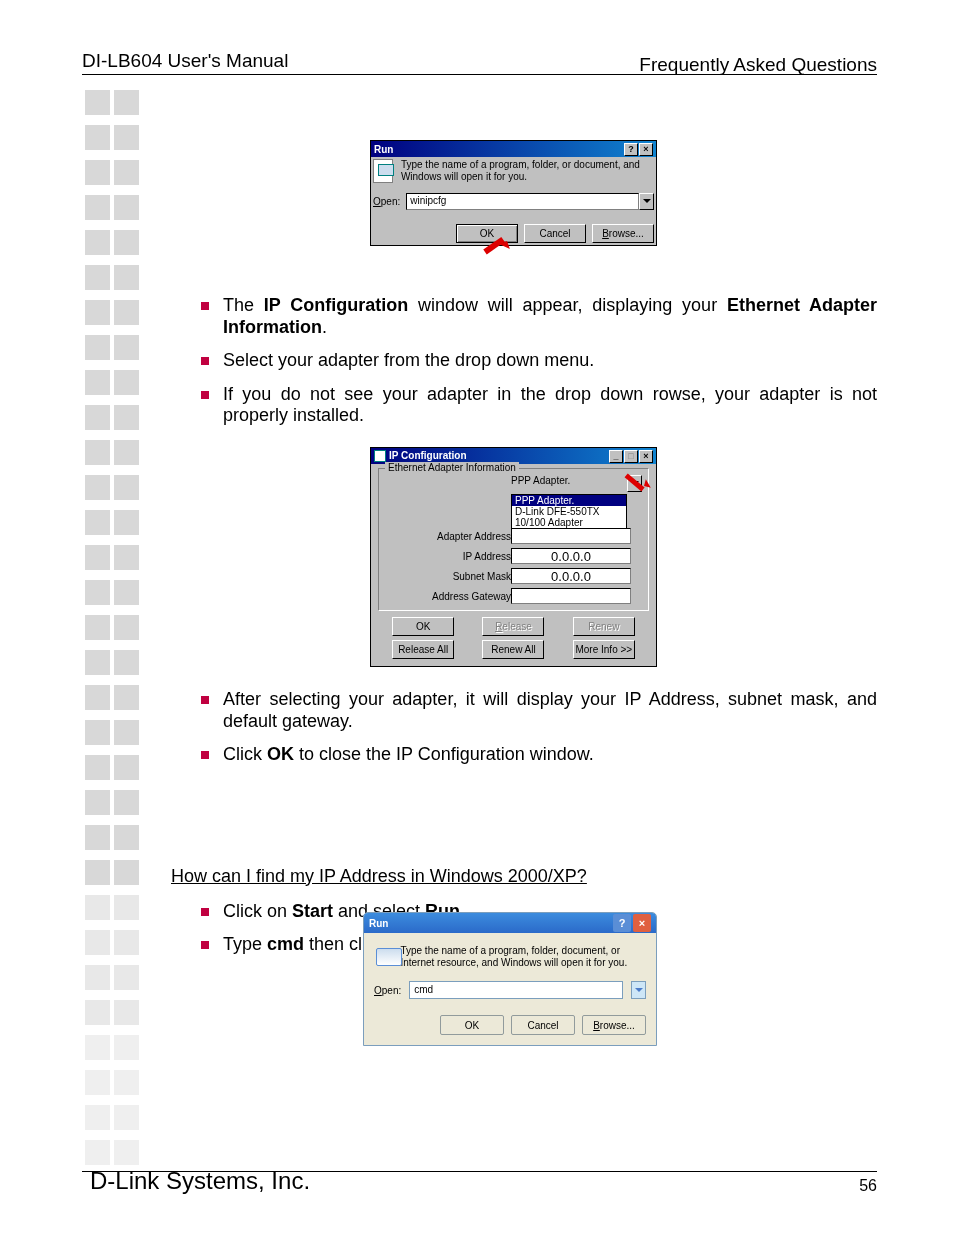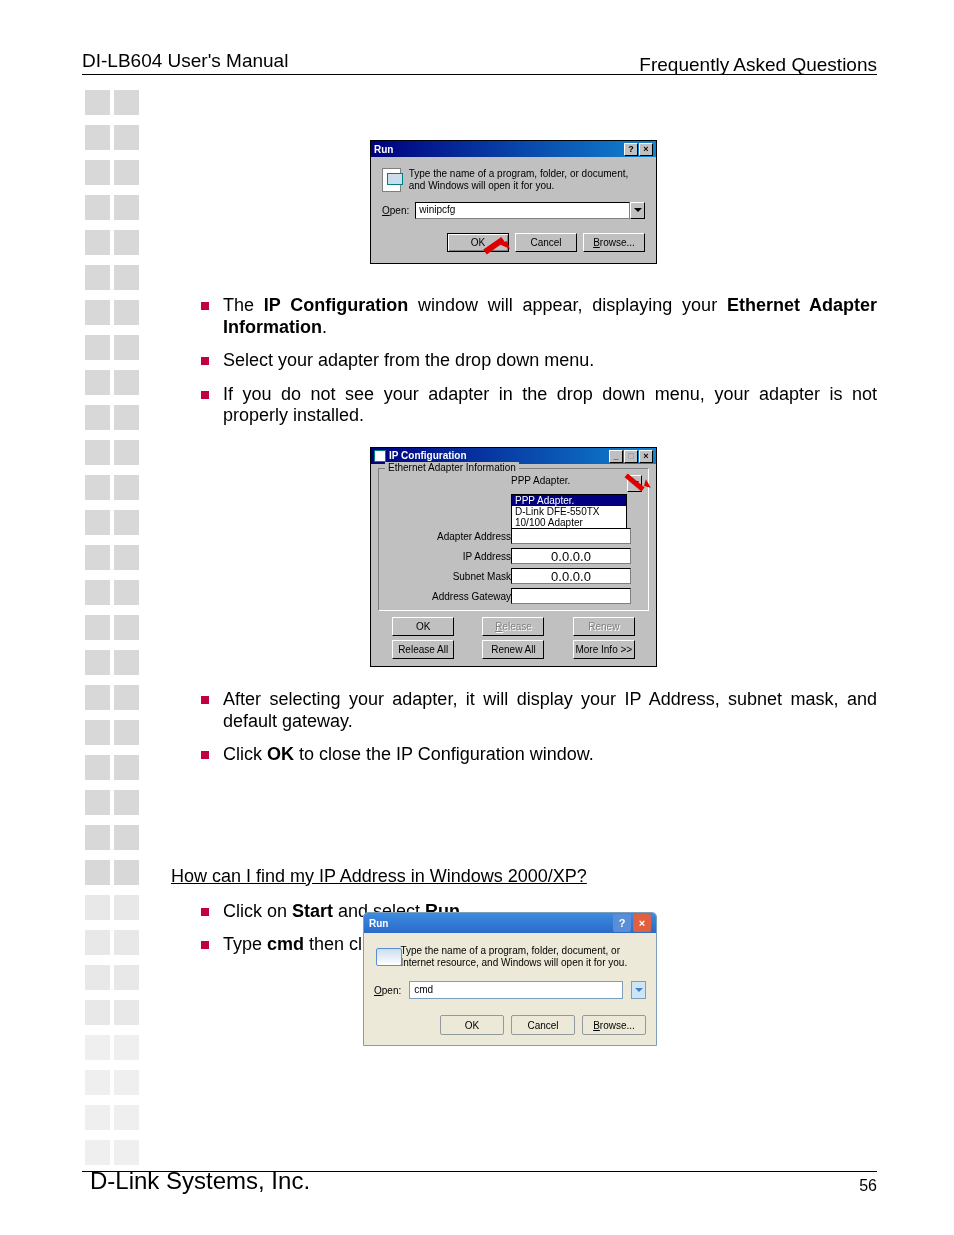--- a/index.html
+++ b/index.html
@@ -19,21 +19,21 @@
   .question { font-size: 18px; text-decoration: underline; margin-top: 100px; margin-bottom: 14px; }
   .footer-line { position: absolute; bottom: 63px; left: 82px; right: 77px; height: 1px; background: #000; }
   .footer-left { position: absolute; bottom: 40px; left: 90px; font-size: 24px; }
   .footer-right { position: absolute; bottom: 40px; right: 77px; font-size: 16px; }
 
   
   .run98 { position: absolute; left: 370px; top: 140px; width: 287px; background: #c0c0c0; border: 1px solid #000; font-family: "MS Sans Serif", Tahoma, sans-serif; font-size: 10px; }
   .run98 .titlebar { background: linear-gradient(to right, #000080, #1084d0); color: #fff; padding: 1px 3px; font-weight: bold; display: flex; justify-content: space-between; align-items: center; height: 16px; }
   .tb-btns { display: flex; gap: 1px; }
   .tb-btn { width: 14px; height: 13px; background: #c0c0c0; border: 1px solid #fff; border-right-color: #000; border-bottom-color: #000; display: flex; align-items: center; justify-content: center; font-size: 9px; color: #000; font-weight: bold; }
-  .run98 .body { padding: 11px; }
+  .run98 .body { padding: 2px; }
   .run98 .desc { display: flex; gap: 8px; margin-bottom: 10px; }
   .run98 .runicon { width: 28px; height: 24px; background: #fff; border: 1px solid #808080; position: relative; }
   .run98 .runicon::after { content: ""; position: absolute; left: 4px; top: 4px; width: 14px; height: 10px; border: 1px solid #008080; background: #cde; }
   .run98 .desctxt { font-size: 10px; line-height: 1.2; }
   .run98 .open-row { display: flex; align-items: center; gap: 6px; margin-bottom: 14px; }
   .run98 .combo { flex: 1; display: flex; }
   .run98 .combo-in { flex: 1; background: #fff; border: 1px solid #808080; border-top-color: #000; border-left-color: #000; padding: 1px 3px; height: 17px; }
   .run98 .combo-btn { width: 15px; height: 17px; background: #c0c0c0; border: 1px solid #fff; border-right-color: #000; border-bottom-color: #000; display: flex; align-items: center; justify-content: center; }
   .run98 .btns { display: flex; justify-content: flex-end; gap: 6px; }
   .run98 .btn { width: 62px; height: 19px; background: #c0c0c0; border: 1px solid #fff; border-right-color: #000; border-bottom-color: #000; font-size: 10px; display: flex; align-items: center; justify-content: center; }
@@ -219,21 +219,21 @@
     <div class="sq-row fade2">
         <div class="sq"></div>
         <div class="sq"></div>
       </div>
   </div>
 
   <div class="content">
     <ul class="bullet-list section1">
       <li><span>The </span><b>IP Configuration</b><span> window will appear, displaying your </span><b>Ethernet Adapter Information</b><span>.</span></li>
       <li>Select your adapter from the drop down menu.</li>
-      <li>If you do not see your adapter in the drop down menu, your adapter is not properly installed.</li>
+      <li>If you do not see your adapter in the drop down rowse, your adapter is not properly installed.</li>
     </ul>
 
     <div style="height:250px"></div>
 
     <ul class="bullet-list">
       <li>After selecting your adapter, it will display your IP Address, subnet mask, and default gateway.</li>
       <li><span>Click </span><b>OK</b><span> to close the IP Configuration window.</span></li>
     </ul>
 
     <div class="question">How can I find my IP Address in Windows 2000/XP?</div>

